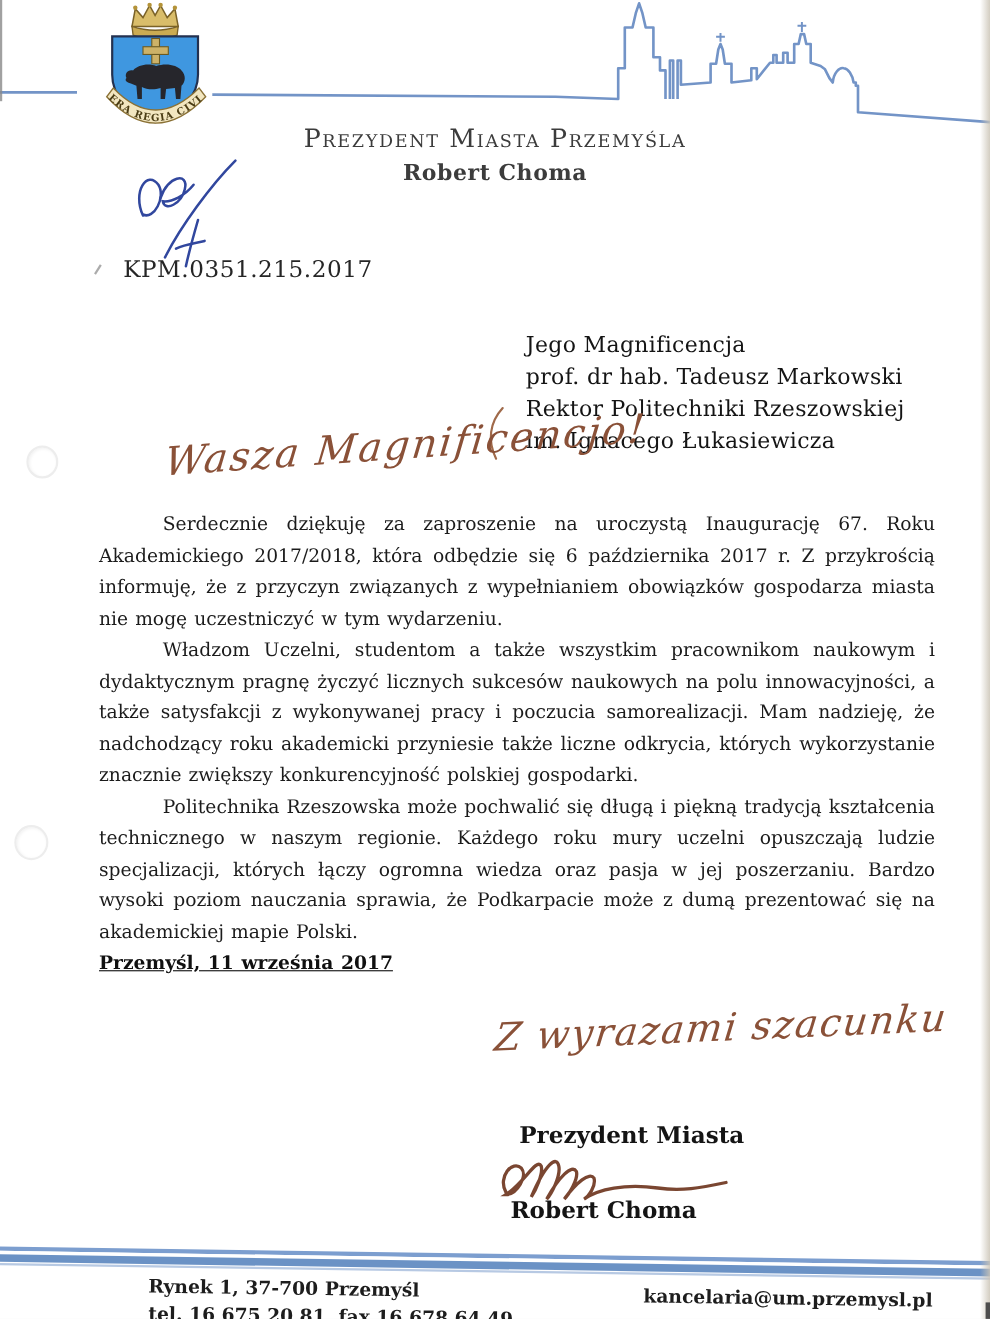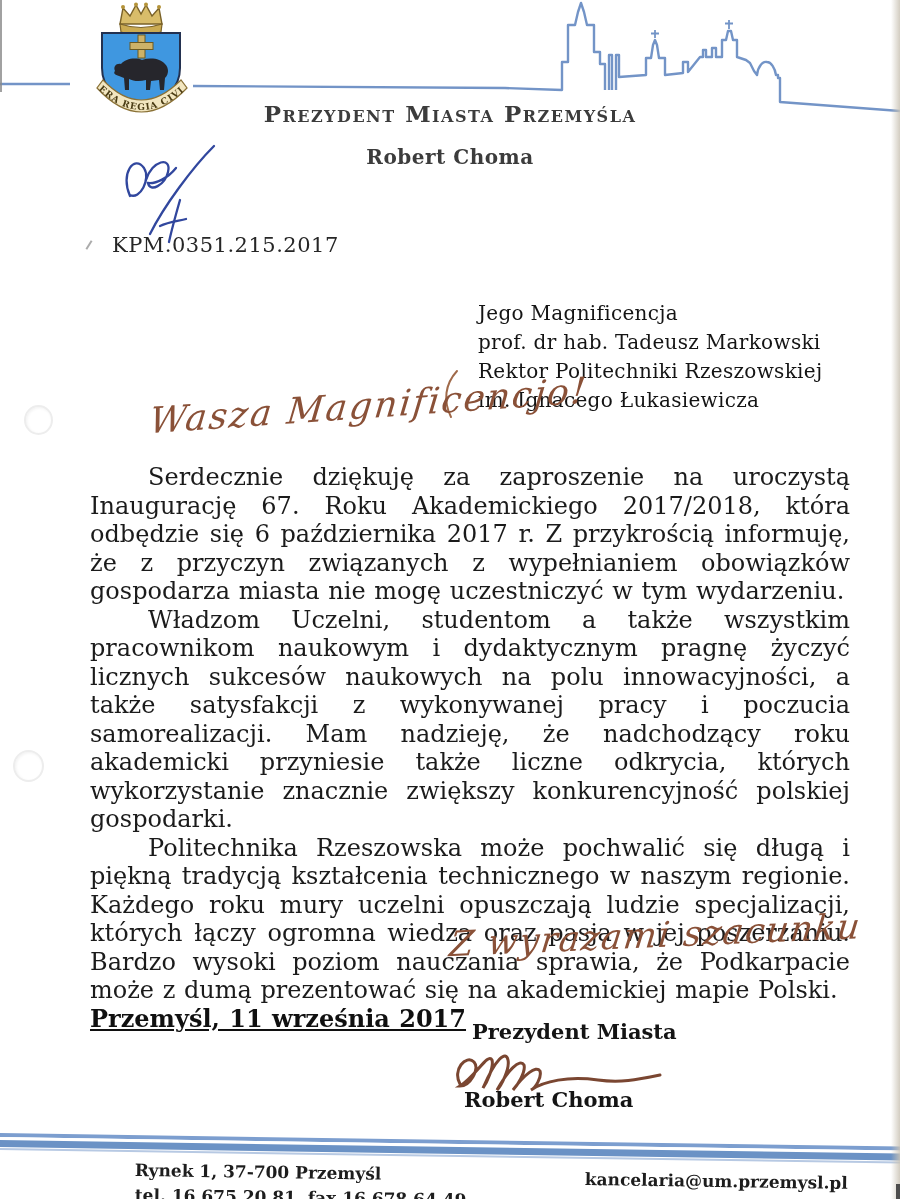--- a/index.html
+++ b/index.html
@@ -7,22 +7,22 @@
     position:relative;width:900px;height:1199px;margin:0 auto;
     background:#ffffff;overflow:hidden;
     font-family:"DejaVu Serif","Liberation Serif",serif;
     color:#1f1f1f;
   }
   .abs{position:absolute;}
   
   .skyline-svg{left:0;top:0;width:900px;height:125px;}
   .crest-svg{left:90px;top:2px;width:105px;height:132px;}
   .office-title{
-    left:0;top:100px;width:900px;text-align:center;
-    font-variant:small-caps;font-weight:bold;font-size:23px;
+    left:0;top:114px;width:900px;text-align:center;
+    font-variant:small-caps;font-weight:normal;font-size:23px;
     letter-spacing:1.5px;color:#3c3c3c;
   }
   .officer-name{
     left:0;top:145px;width:900px;text-align:center;
     font-weight:bold;font-size:20px;color:#3c3c3c;letter-spacing:.5px;
   }
   .paraph-svg{left:118px;top:138px;width:120px;height:108px;}
   
   .ref-tick{left:88px;top:240px;width:2px;height:10px;background:#666;
     transform:rotate(32deg);opacity:.55;}
@@ -34,21 +34,21 @@
   
   .hand{
     font-style:italic;color:#8a5138;white-space:nowrap;
     font-family:"DejaVu Serif","Liberation Serif",serif;
   }
   .salutation{left:152px;top:400px;font-size:36px;letter-spacing:2px;
     transform:rotate(-4deg) skewX(-10deg);transform-origin:left top;}
   .closing-hand{left:452px;top:924px;font-size:35px;letter-spacing:1.5px;
     transform:rotate(-2.5deg) skewX(-9deg);transform-origin:left top;}
   
-  .letter-body{left:90px;top:463px;width:760px;font-size:24px;
+  .letter-body{left:90px;top:463px;width:760px;font-size:17px;
     line-height:28.5px;text-align:justify;color:#1b1b1b;}
   .letter-body p{margin:0;text-indent:58px;word-spacing:1px;}
   .dateline{font-weight:bold;text-indent:0 !important;color:#101010;text-decoration:underline;}
   
   .signer-title{left:456px;top:1019px;font-size:21px;font-weight:bold;color:#141414;margin-left:16px;}
   .signature-svg{left:448px;top:1042px;width:230px;height:62px;}
   .signer-name{left:464px;top:1087px;font-size:21px;font-weight:bold;color:#141414;}
   
   .footer-rule{left:-8px;top:1133px;width:930px;
     transform:rotate(.85deg);transform-origin:left top;}

